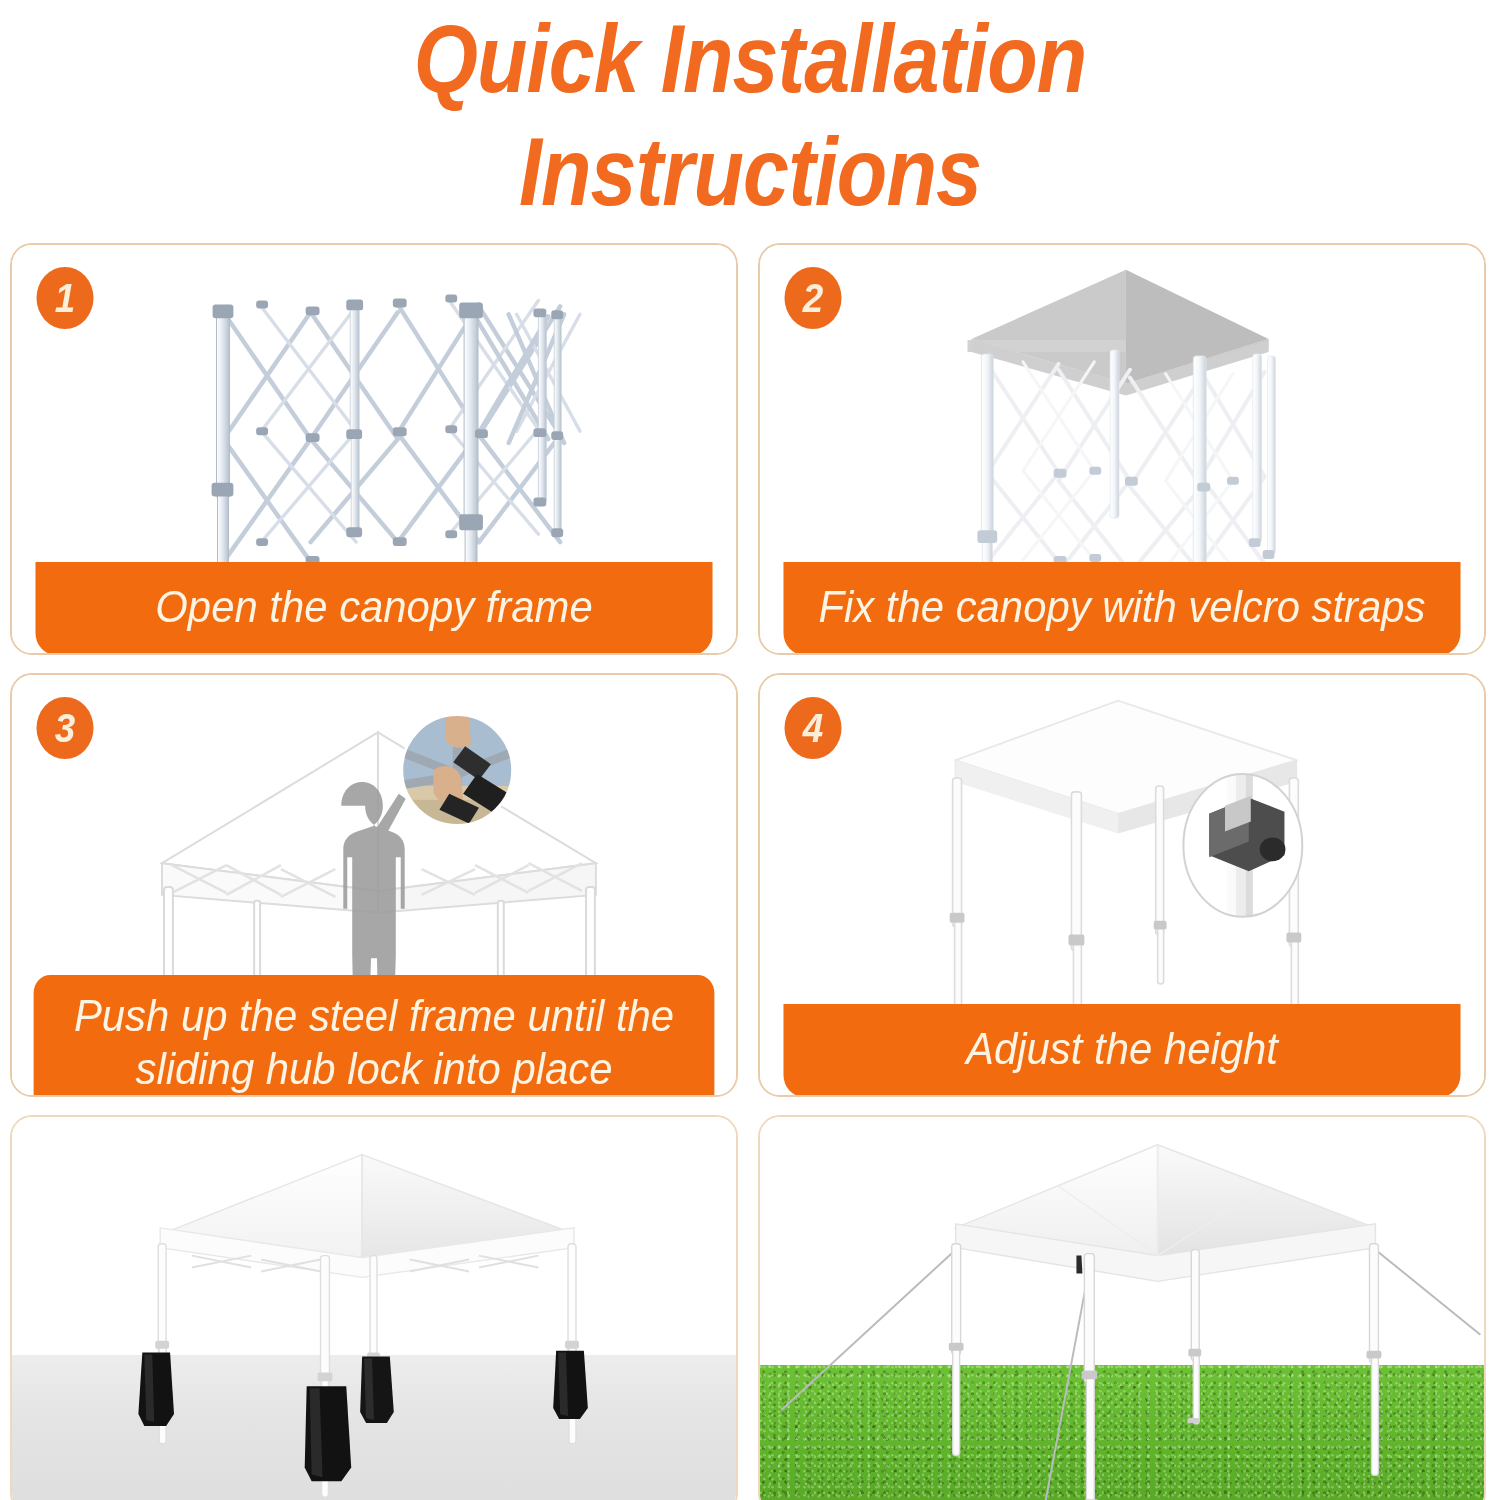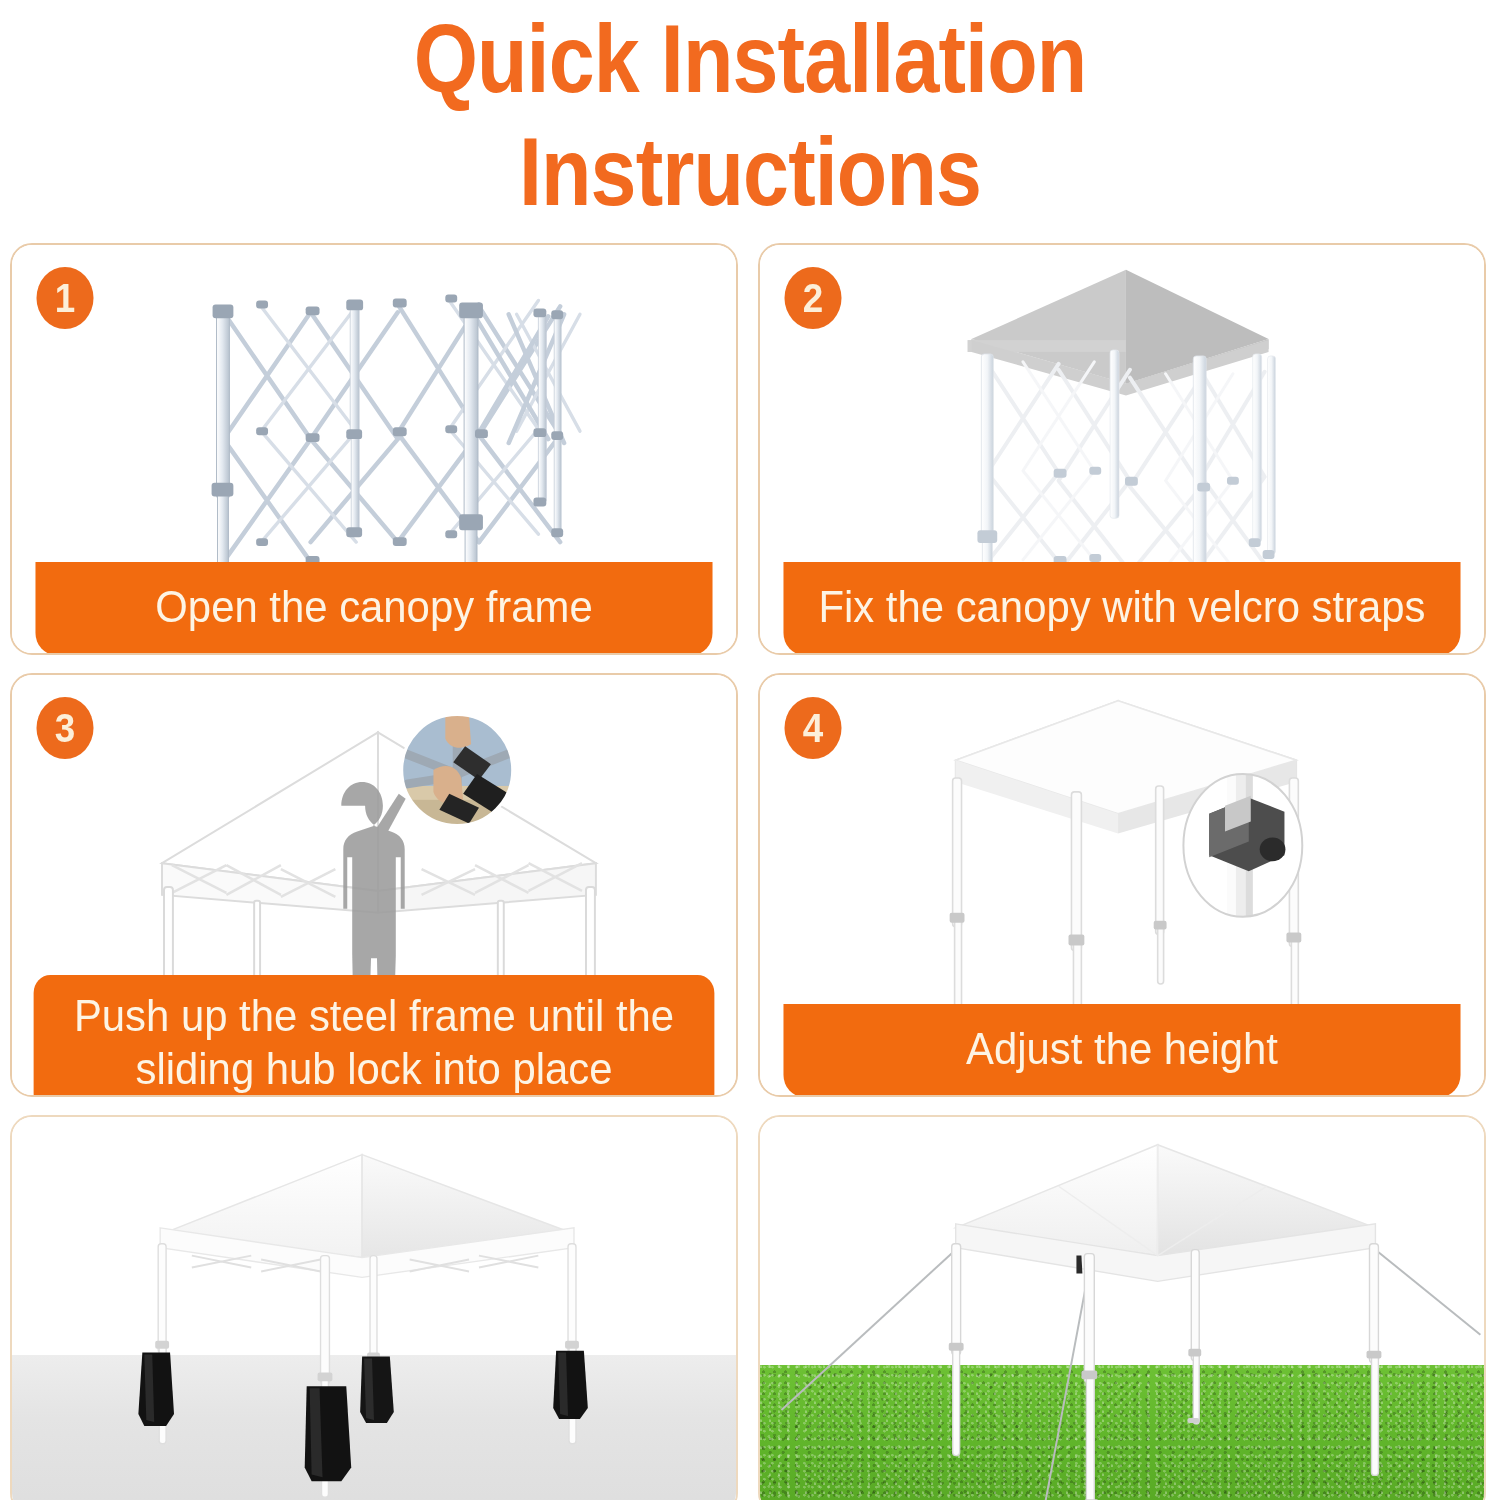--- a/index.html
+++ b/index.html
@@ -2,21 +2,21 @@
 <html><head>
 <meta charset="utf-8">
 <style>
   html,body{margin:0;padding:0;}
   body{
     width:1500px;height:1500px;
     background:#ffffff;
     font-family:"Liberation Sans", sans-serif;
     overflow:hidden;
   }
-  .page{position:relative;width:1500px;height:1332px;}
+  .page{position:relative;width:1500px;height:1332px;font-style:italic;}
 
   
   .title{
     position:absolute;left:0;top:2px;width:1500px;
     text-align:center;
     color:#F26A1F;
     font-weight:bold;
     font-size:96px;
     line-height:1.18;
     letter-spacing:-1px;

